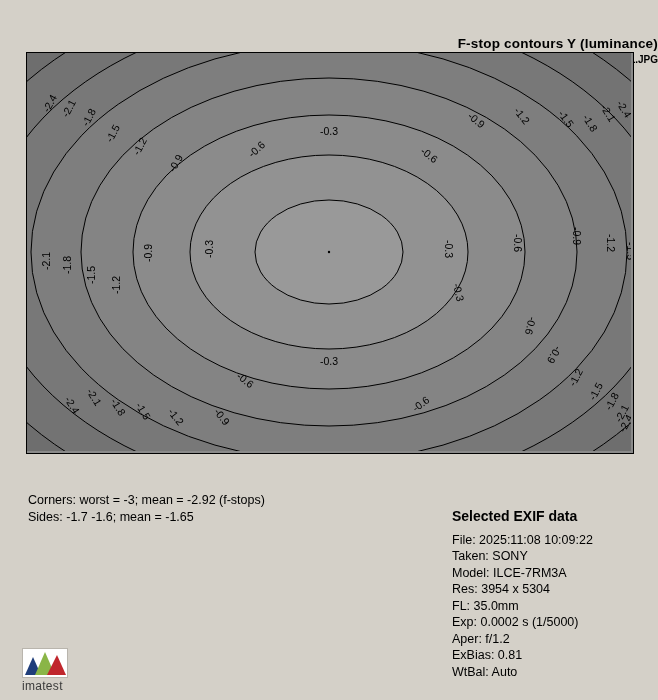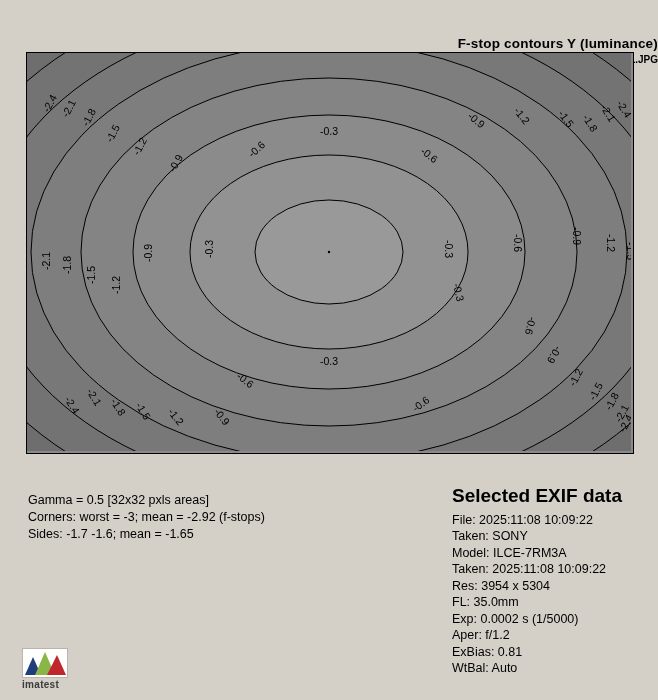--- a/index.html
+++ b/index.html
@@ -59,45 +59,45 @@
     height: 13px;
   }
   .exif {
     position: absolute;
     left: 452px;
     top: 488px;
     font-size: 12.5px;
     line-height: 16.5px;
   }
   .exif-title {
-    font-size: 19px;
+    font-size: 14px;
     font-weight: bold;
     margin-bottom: 7px;
+    margin-top: 20px;
   }
   .logo {
     position: absolute;
     left: 22px;
     top: 648px;
     width: 90px;
     height: 44px;
   }
   .logo-mark {
     position: relative;
     width: 44px;
     height: 28px;
     background: #ffffff;
     border: 1px solid #b9b5ad;
     overflow: hidden;
   }
   .logo-word {
-    font-size: 10px;
+    font-size: 12px;
     letter-spacing: 0.3px;
     color: #3b3b3b;
     margin-top: 1px;
-    font-weight: bold;
   }
 </style>
 </head>
 <body>
 
 <div class="title-block">
   <div class="title-line1">F-stop contours   Y (luminance)</div>
   <div class="title-line2">DSC07581.JPG</div>
 </div>
 
@@ -179,32 +179,30 @@
         <text x="598" y="362" text-anchor="middle" transform="rotate(-62 598 362)">-2.1</text>
         <text x="64" y="346" text-anchor="middle" transform="rotate(58 64 346)">-2.1</text>
         <text x="602" y="372" text-anchor="middle" transform="rotate(-62 602 372)">-2.4</text>
         <text x="42" y="354" text-anchor="middle" transform="rotate(58 42 354)">-2.4</text>
       </g>
     </g>
   </svg>
 </div>
 
 <div class="info-left">
-  <div>Gamma = 0.5  [32x32 pxls areas]</div>
   <div>Corners: worst = -3;  mean = -2.92 (f-stops)</div>
   <div>Sides: -1.7  -1.6;  mean = -1.65</div>
   <div class="gap"></div>
 </div>
 
 <div class="exif">
   <div class="exif-title">Selected EXIF data</div>
   <div class="exif-row">File:  2025:11:08 10:09:22</div>
   <div class="exif-row">Taken:   SONY</div>
   <div class="exif-row">Model: ILCE-7RM3A</div>
-  <div class="exif-row">Taken: 2025:11:08 10:09:22</div>
   <div class="exif-row">Res:   3954 x 5304</div>
   <div class="exif-row">FL:  35.0mm</div>
   <div class="exif-row">Exp:   0.0002 s  (1/5000)</div>
   <div class="exif-row">Aper:  f/1.2</div>
   <div class="exif-row">ExBias: 0.81</div>
   <div class="exif-row">WtBal:  Auto</div>
 </div>
 
 <div class="logo">
   <div class="logo-mark">

